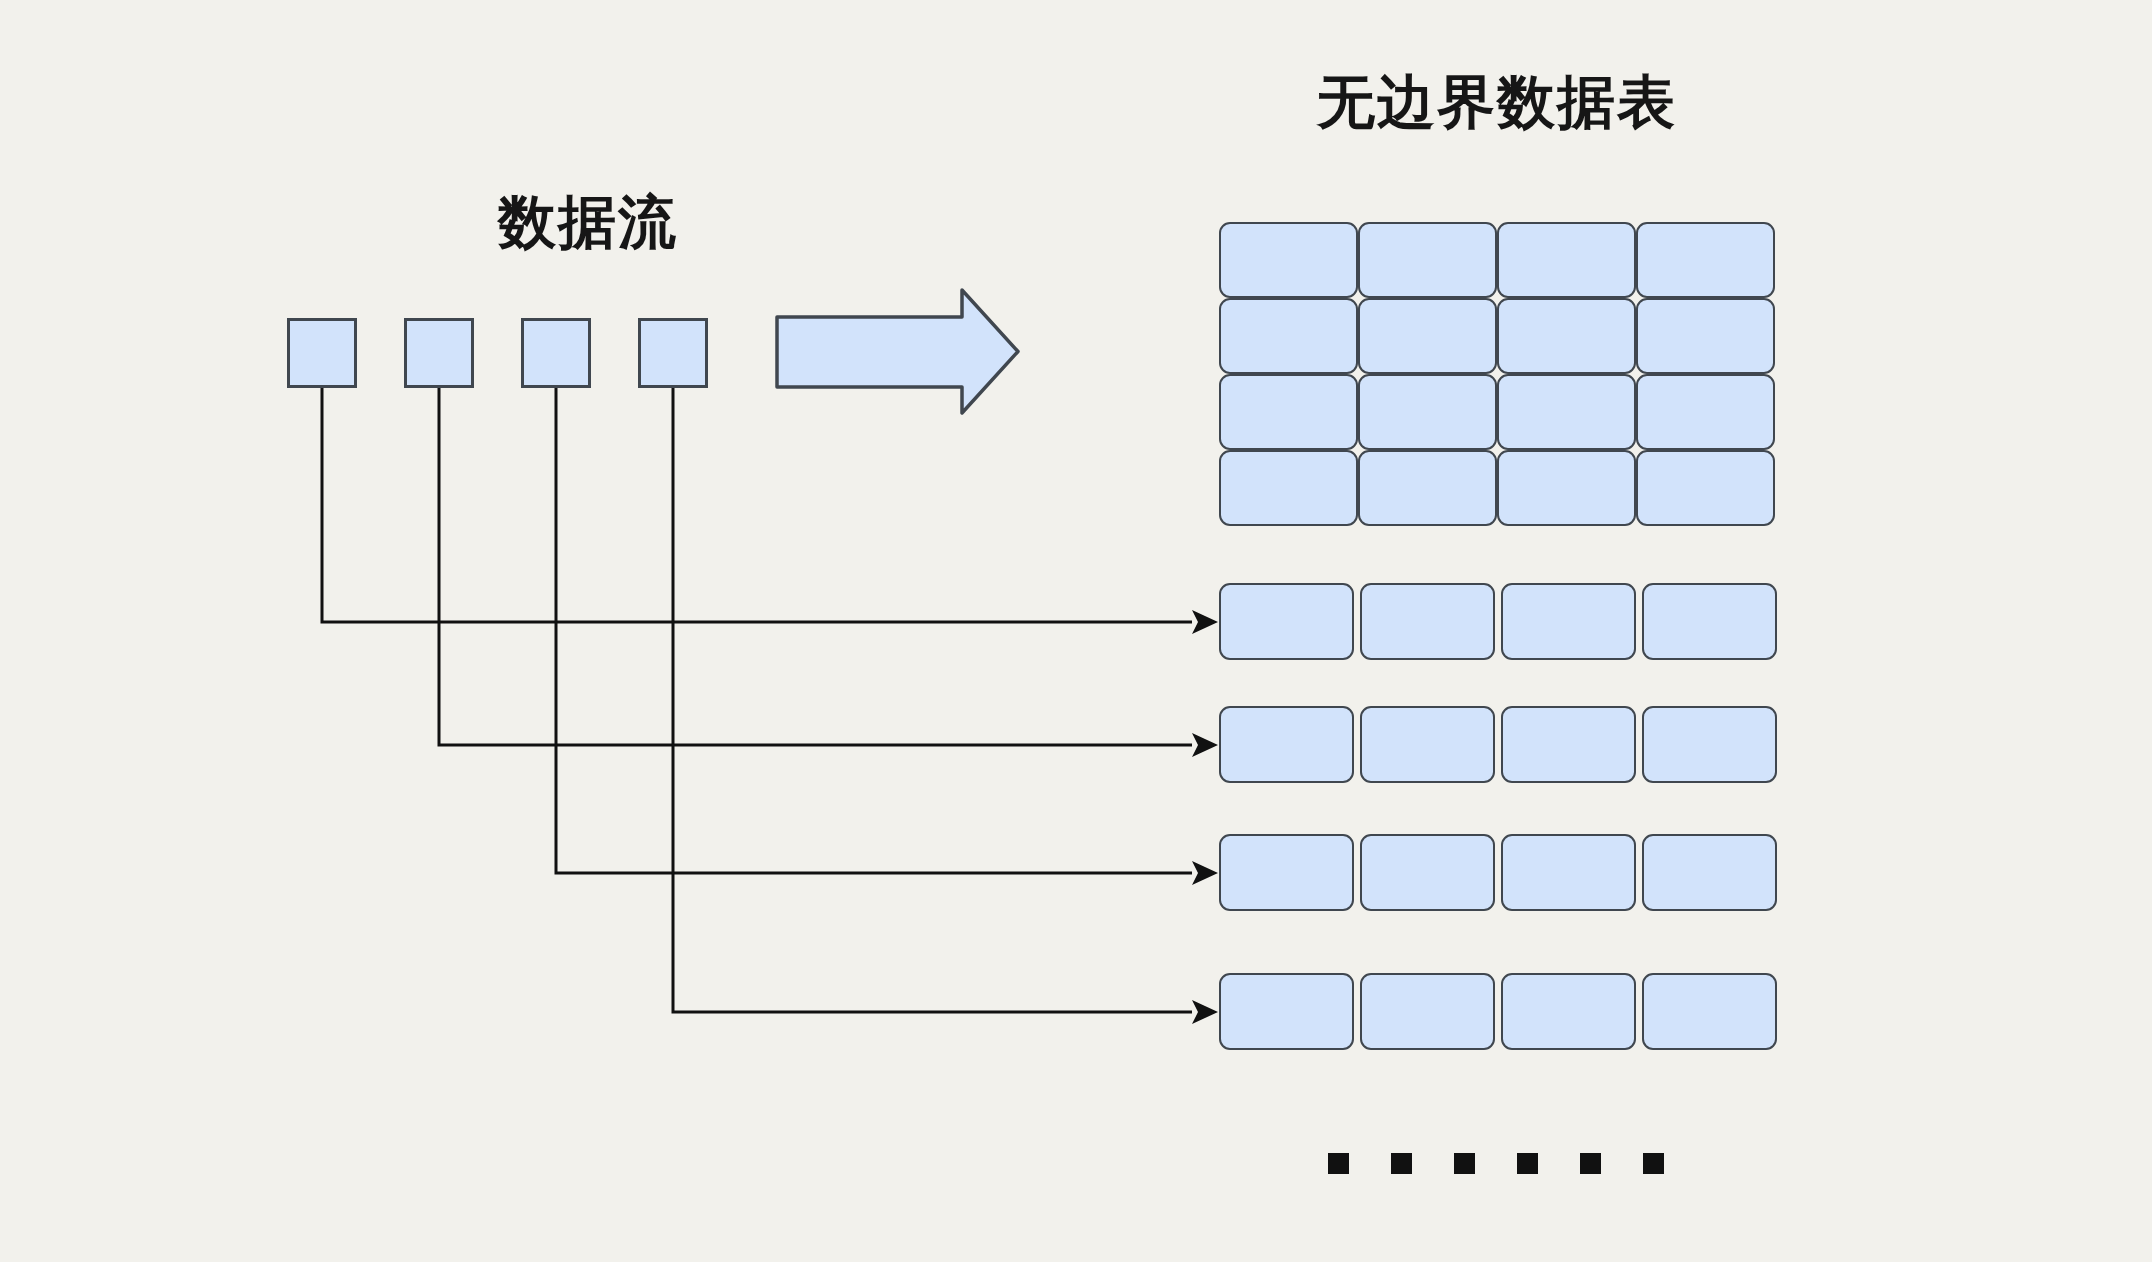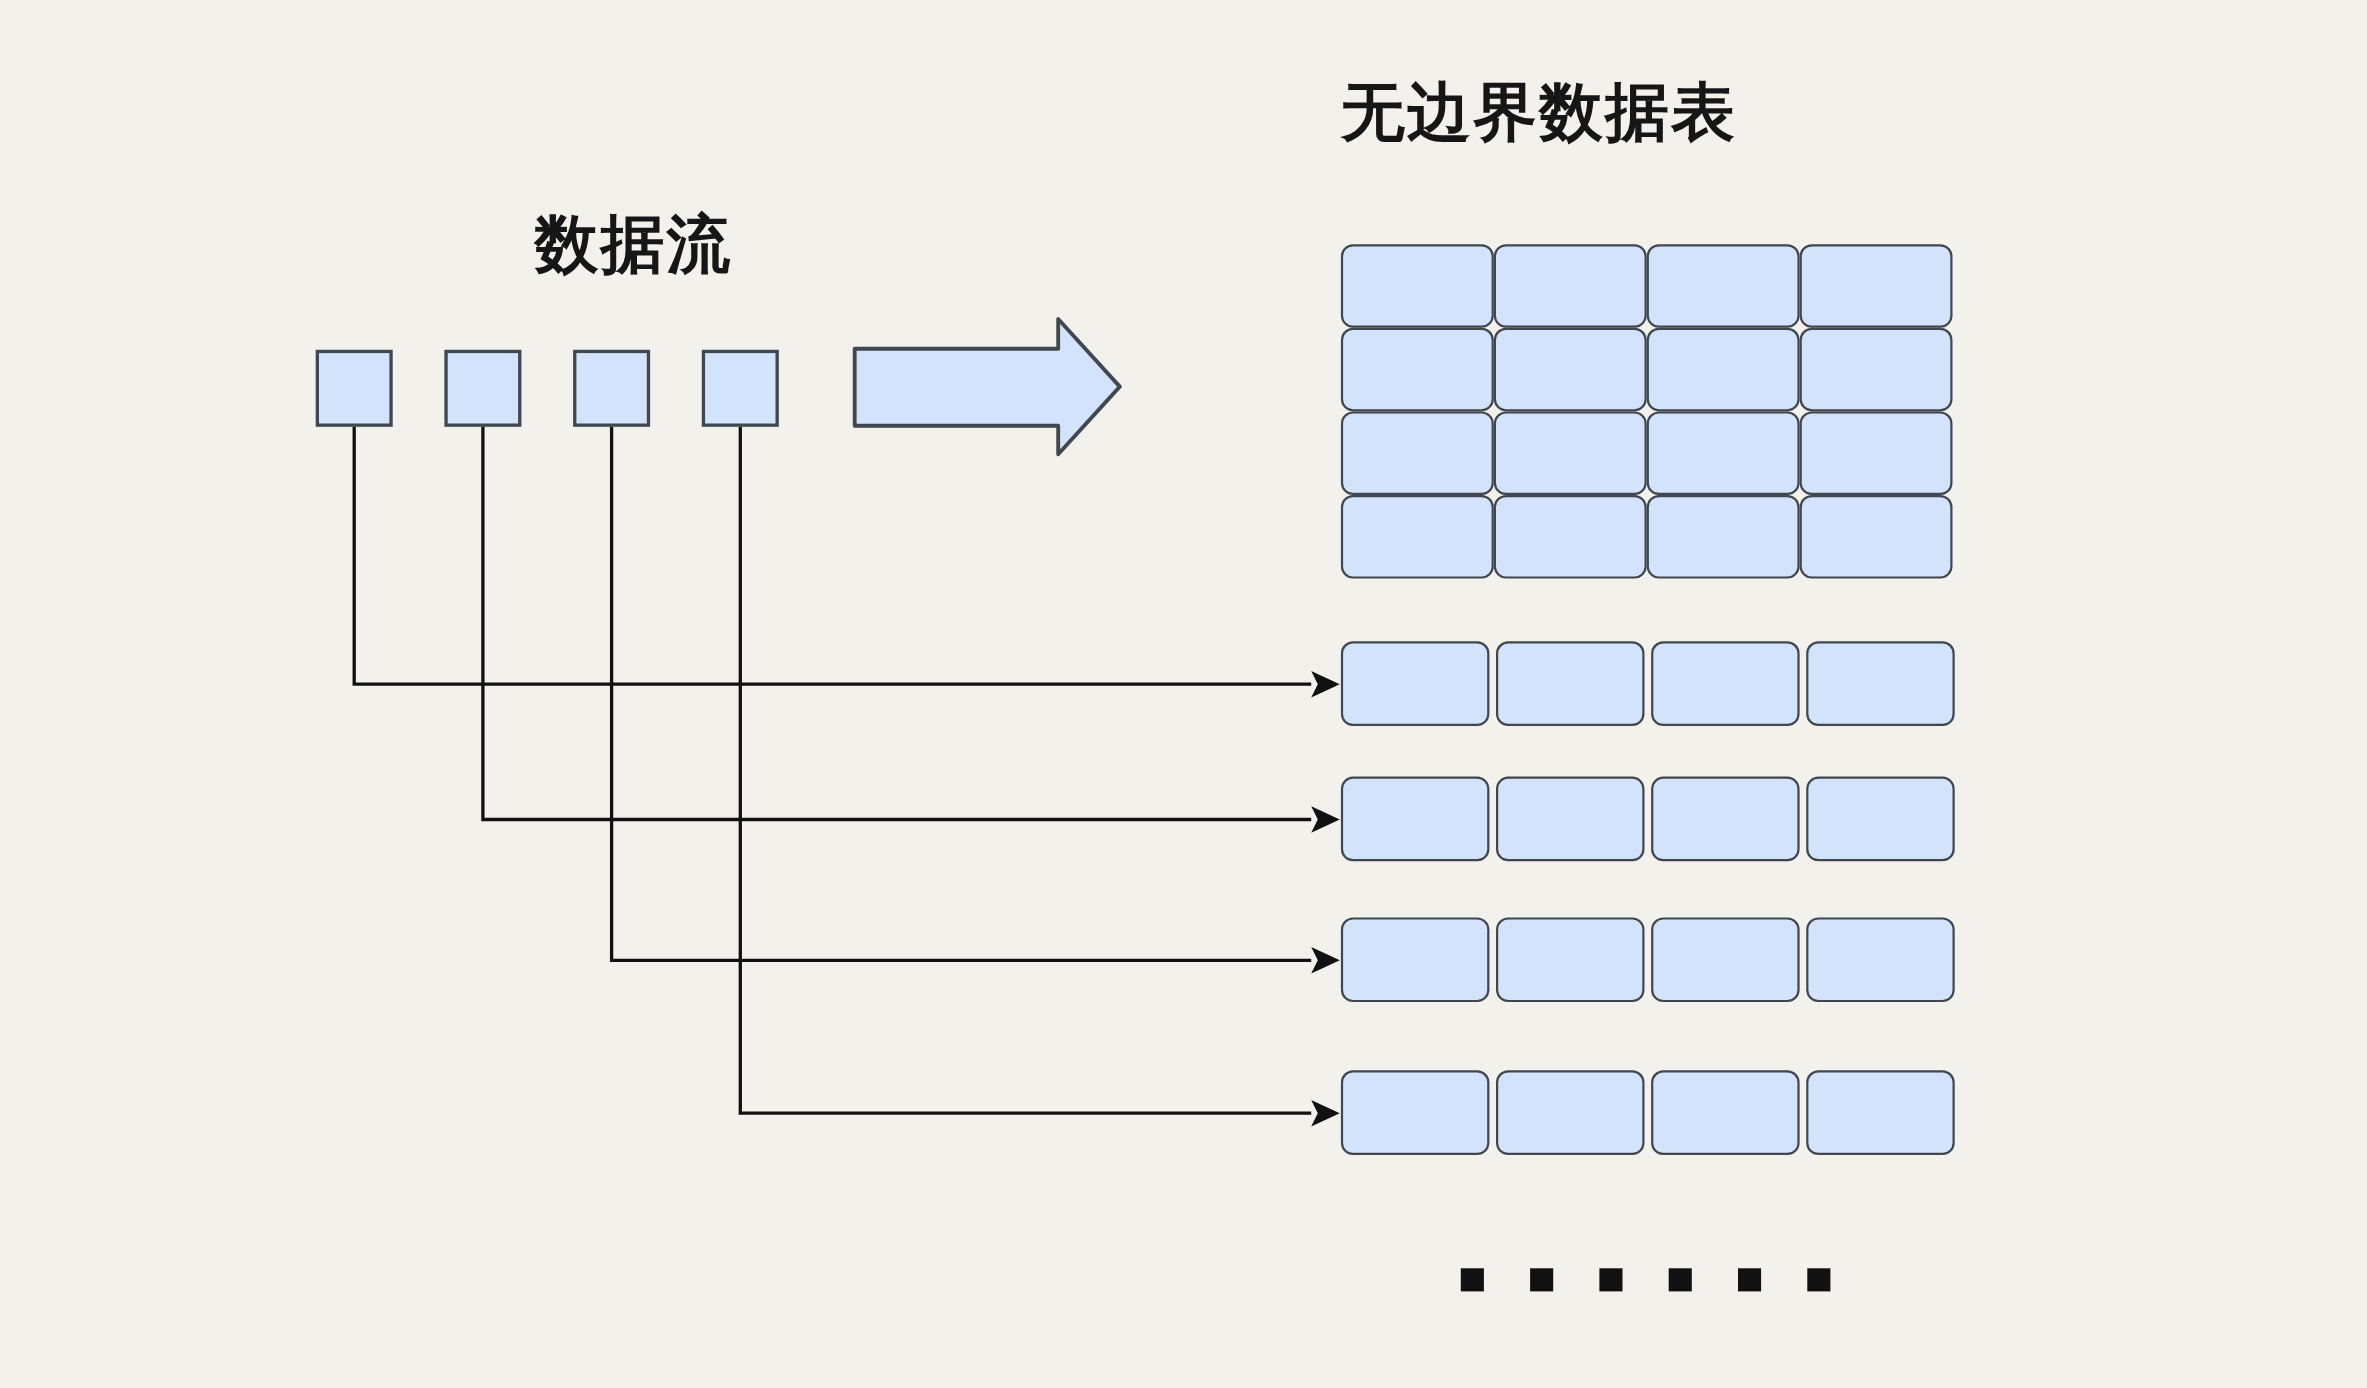--- a/index.html
+++ b/index.html
@@ -22,22 +22,22 @@
     background:var(--background);
   }
   .label{
     position:absolute;
     color:var(--text-color);
     font-size:58px;
     font-weight:600;
     letter-spacing:2px;
     white-space:nowrap;
   }
-  .stream-label{left:486px;top:184px;}
-  .table-label{left:1219px;top:64px;width:556px;text-align:left;}
+  .stream-label{left:498px;top:184px;}
+  .table-label{left:1219px;top:64px;width:556px;text-align:center;}
 
   
   .stream-squares{
     position:absolute;left:287px;top:318px;
     display:flex;gap:47px;
   }
   .sq{
     width:70px;height:70px;
     background:var(--block-fill);
     border:3.5px solid var(--block-stroke);

